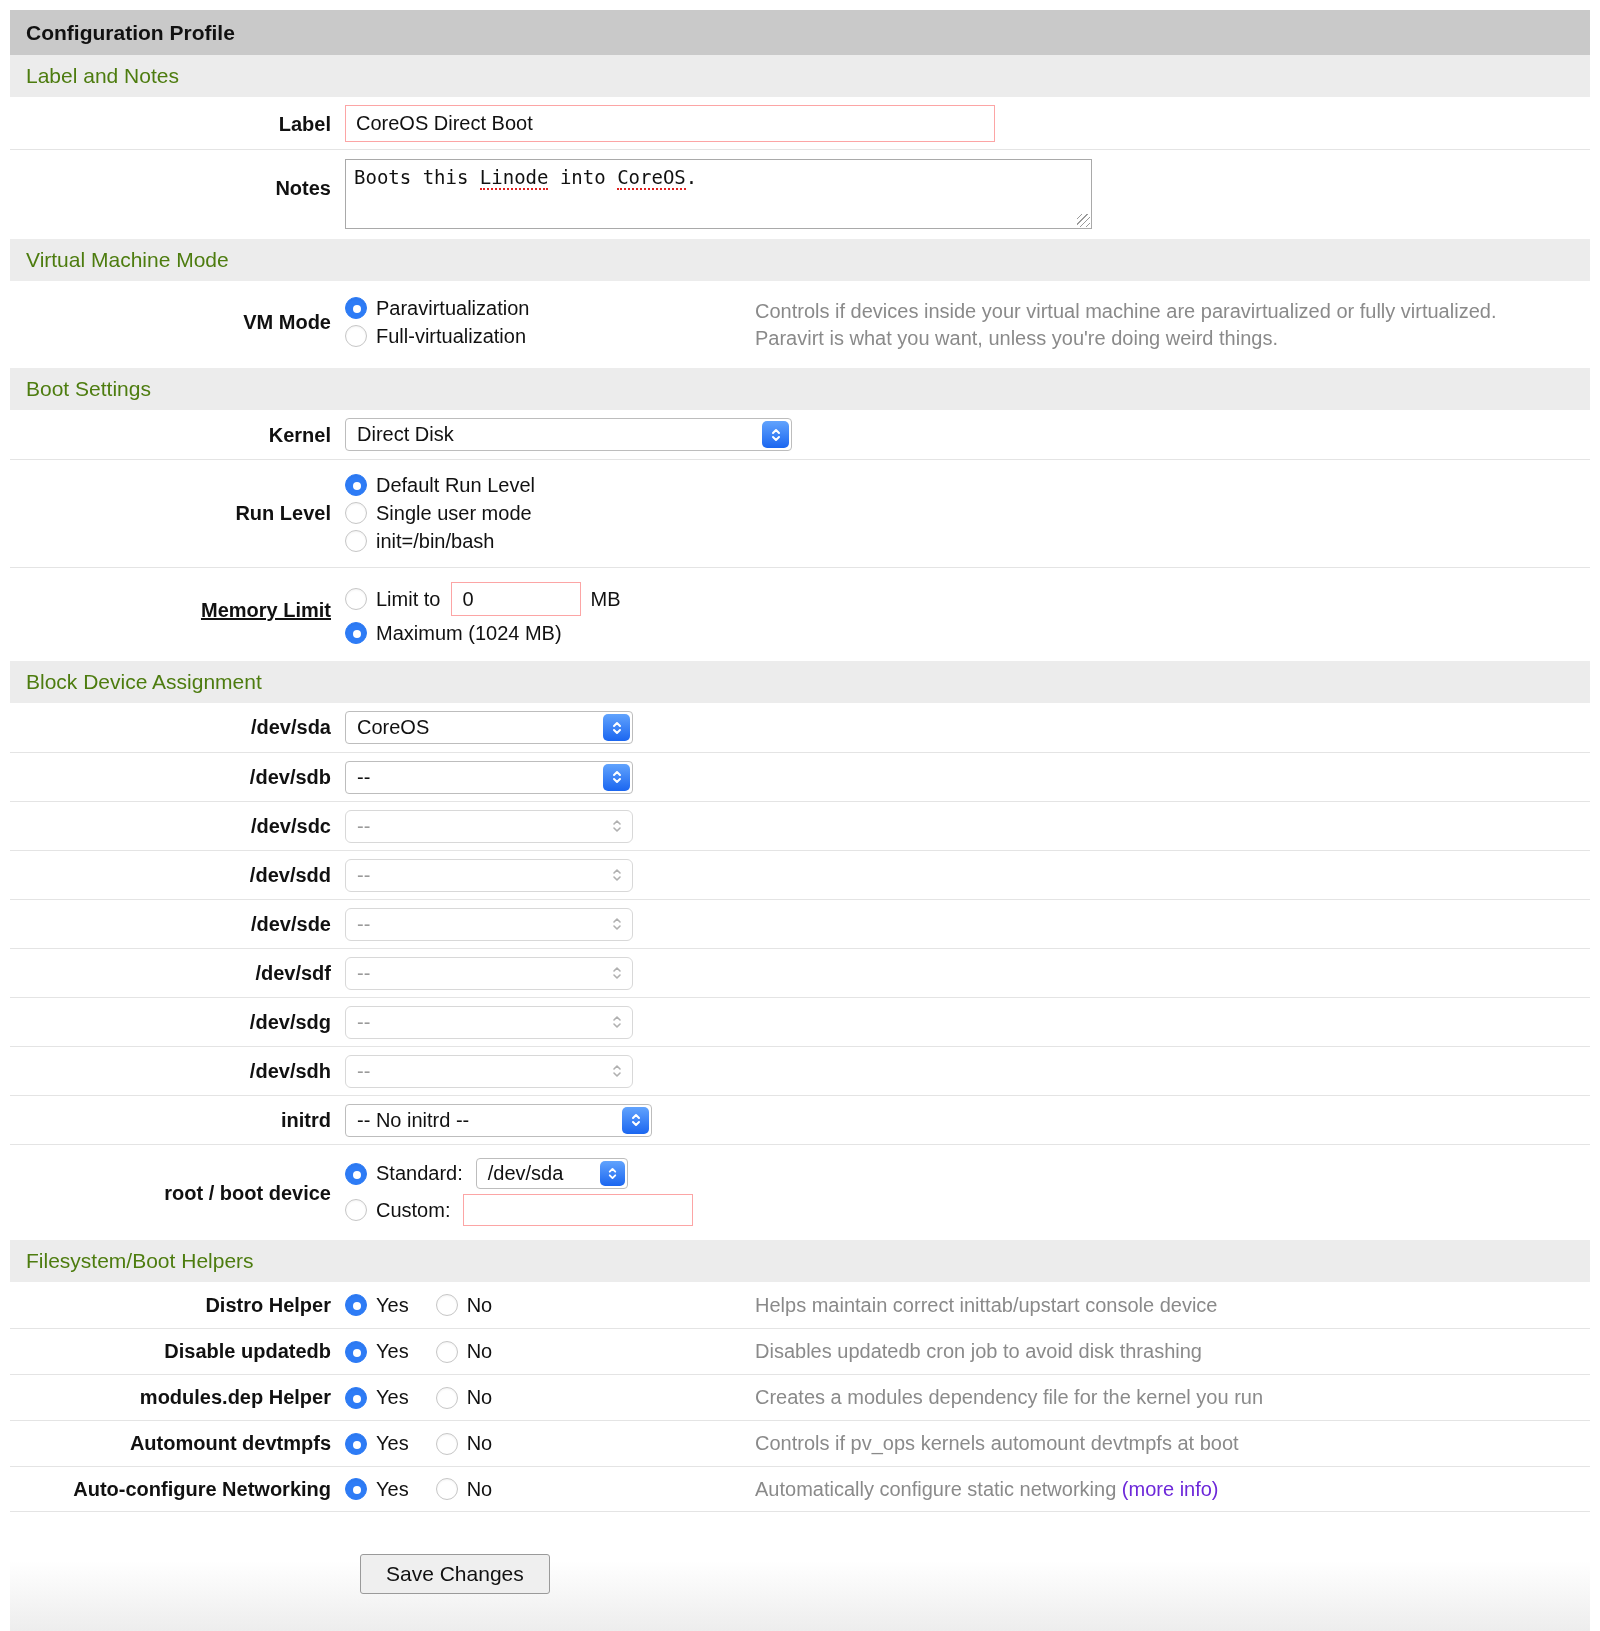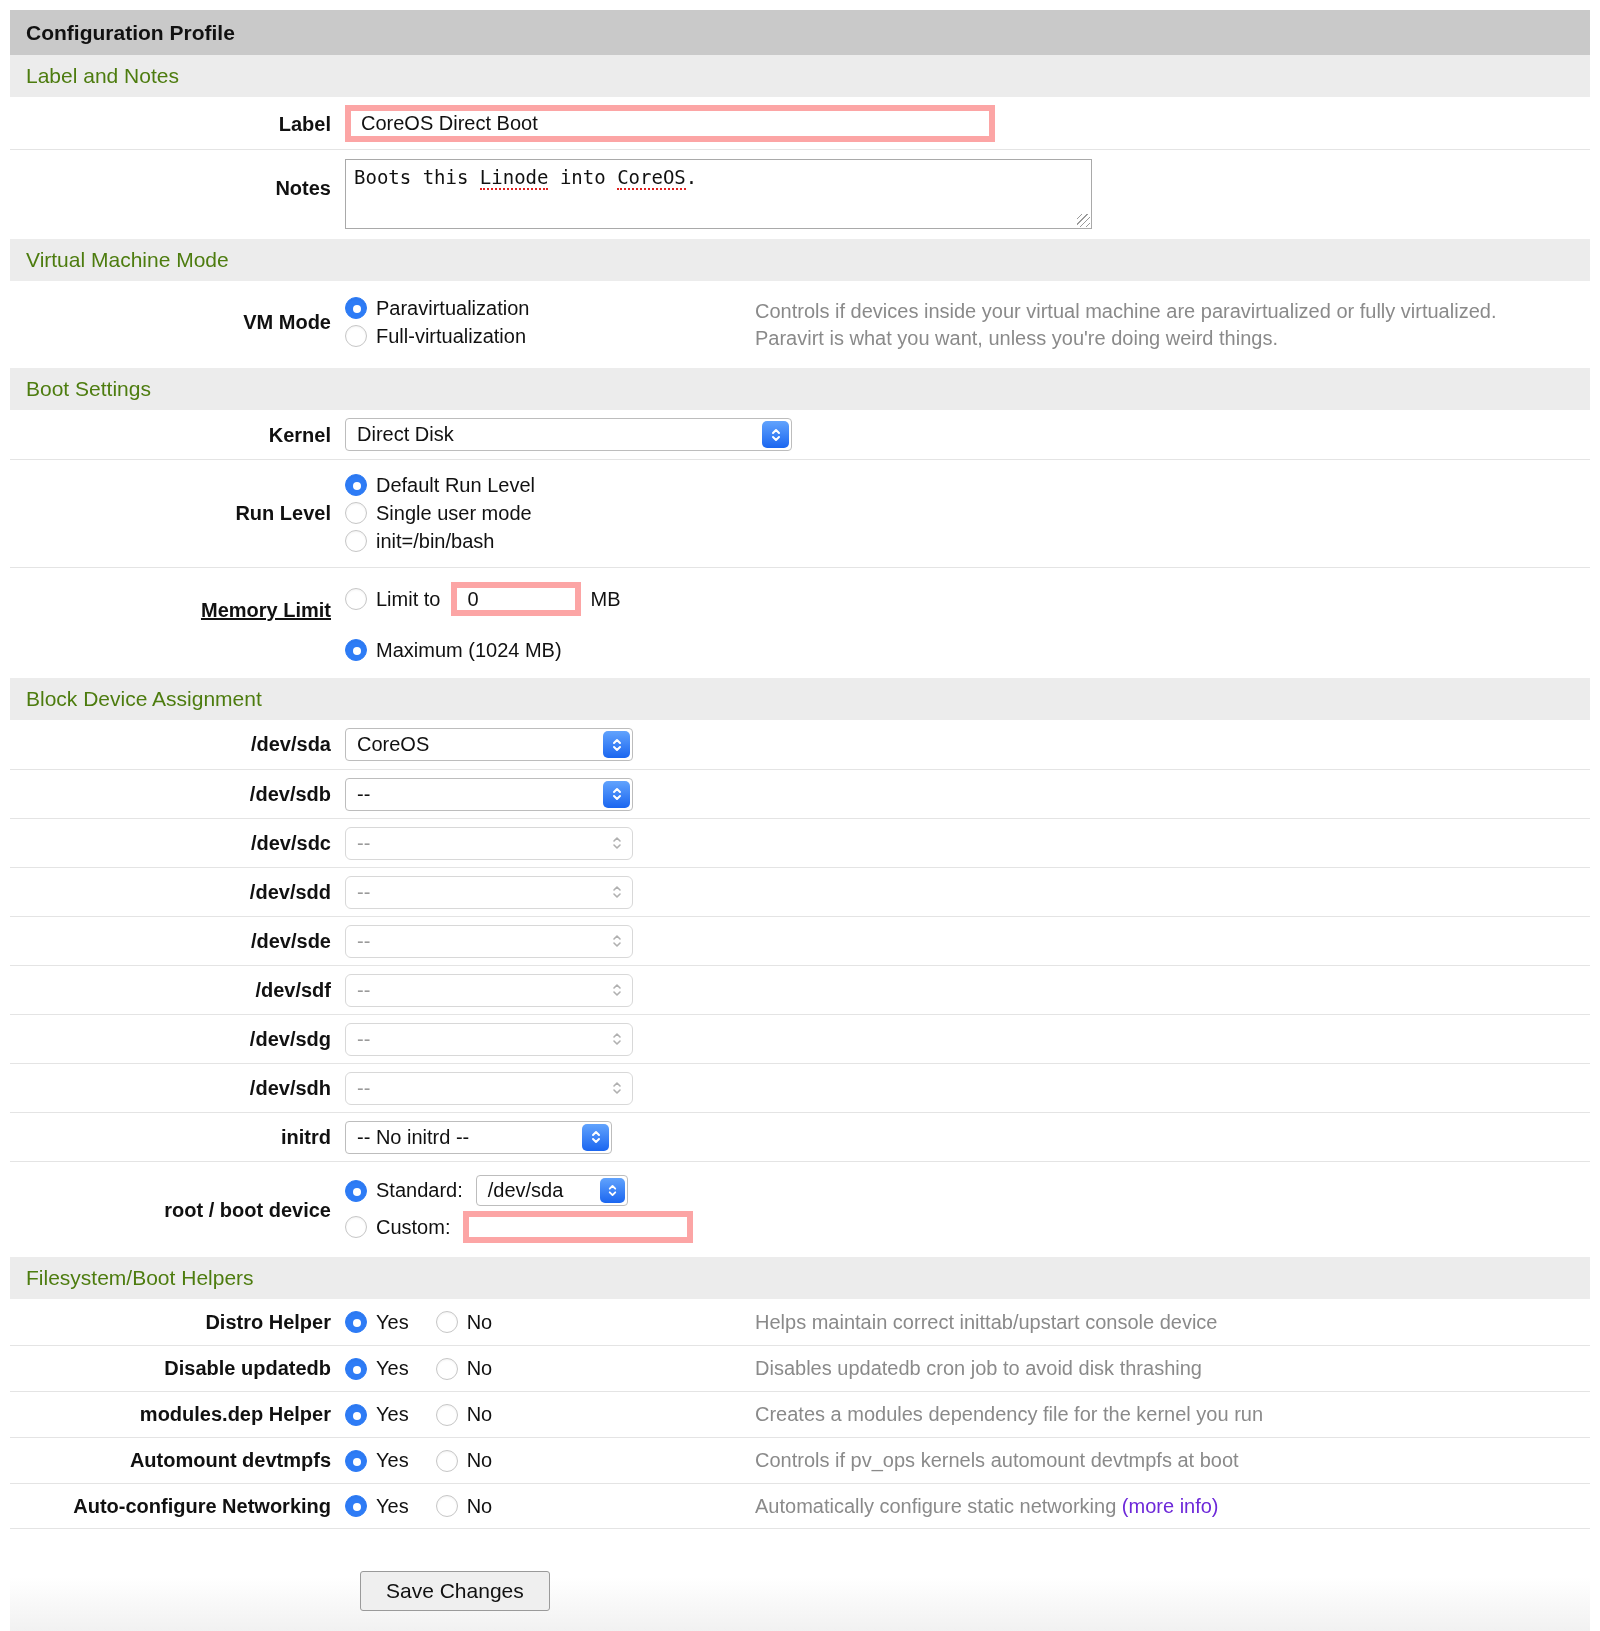--- a/index.html
+++ b/index.html
@@ -13,21 +13,21 @@
                  padding-left:16px; font-size:21px; color:#4d7c0f; }
 
   .row { display:flex; align-items:flex-start; }
   .row-label { width:321px; text-align:right; font-weight:bold; font-size:20px;
                flex-shrink:0; padding-top:4px; }
   .row-control { margin-left:14px; width:410px; flex-shrink:0; font-size:20px; }
   .row-help { flex:1; color:#8a8a8a; font-size:20px; line-height:27px; padding-top:4px; }
   .sep { border-top:1px solid #e4e4e4; }
 
   
-  .text-input { height:37px; border:6px solid #fca5a5; font-size:20px; padding:0 10px;
+  .text-input { height:37px; border:1px solid #fca5a5; font-size:20px; padding:0 10px;
                 font-family:"Liberation Sans", sans-serif; color:#111; background:#fff; }
   .notes-box { width:747px; height:70px; border:1px solid #a9a9a9; background:#fff;
                position:relative; padding:5px 8px; font-family:"DejaVu Sans Mono", monospace;
                font-size:19px; line-height:24px; }
   .misspelled { border-bottom:2px dotted #e02020; }
   .resize-grip { position:absolute; right:1px; bottom:1px; width:13px; height:13px;
                  background:repeating-linear-gradient(135deg, transparent 0 3px, #9a9a9a 3px 4px); }
 
   
   .radio { display:inline-block; width:22px; height:22px; border-radius:50%;
@@ -40,21 +40,21 @@
 
   
   .select { display:inline-flex; align-items:center; justify-content:space-between;
             height:33px; background:#fff; border:1px solid #bdbdbd; border-radius:4px;
             padding-left:11px; font-size:20px; color:#111;gap:8px; }
   .select .spinner { width:27px; height:27px; margin:2px; border-radius:5px;
                      background:linear-gradient(#61a3fd, #1b66f0);
                      display:flex; align-items:center; justify-content:center; flex-shrink:0; }
   .select.disabled { border:1px solid #d8d8d8; border-radius:6px; color:#9a9a9a; }
   .select.disabled .spinner { background:none; }
-  .w-kernel { width:447px; } .w-dev { width:288px; } .w-initrd { width:267px; }
+  .w-kernel { width:447px; } .w-dev { width:288px; } .w-initrd { width:307px; }
   .w-std { width:152px; height:31px; }
 
   .device-row { display:flex; align-items:center; height:49px; }
   .device-row .row-label { padding-top:0; }
   .helper-row { display:flex; align-items:center; height:46px; }
   .helper-row .row-label, .helper-row .row-help { padding-top:0; }
   .yn { display:flex; align-items:center; gap:9px; }
   .yn .gap { width:9px; }
 
   .link { color:#6d28d9; cursor:pointer; }
@@ -150,21 +150,21 @@
       <div class="opt">
         <span class="radio"></span>
         <span>init=/bin/bash</span>
       </div>
     </div>
   </div>
 
   <div class="row sep" style="padding:14px 0 14px 0;">
     <div class="row-label" style="padding-top:17px;text-decoration:underline;">Memory Limit</div>
     <div class="row-control" style="width:auto;">
-      <div class="opt" style="gap:9px; margin-bottom:20px;">
+      <div class="opt" style="gap:9px; margin-bottom:3px;">
         <span class="radio"></span>
         <span>Limit to</span>
         <input class="text-input" style="width: 130px; height: 34px; margin-left: 2px;" type="text" value="0">
         <span style="font-weight:normal;">MB</span>
       </div>
       <div class="opt">
         <span class="radio checked"></span>
         <span>Maximum (1024 MB)</span>
       </div>
     </div>

